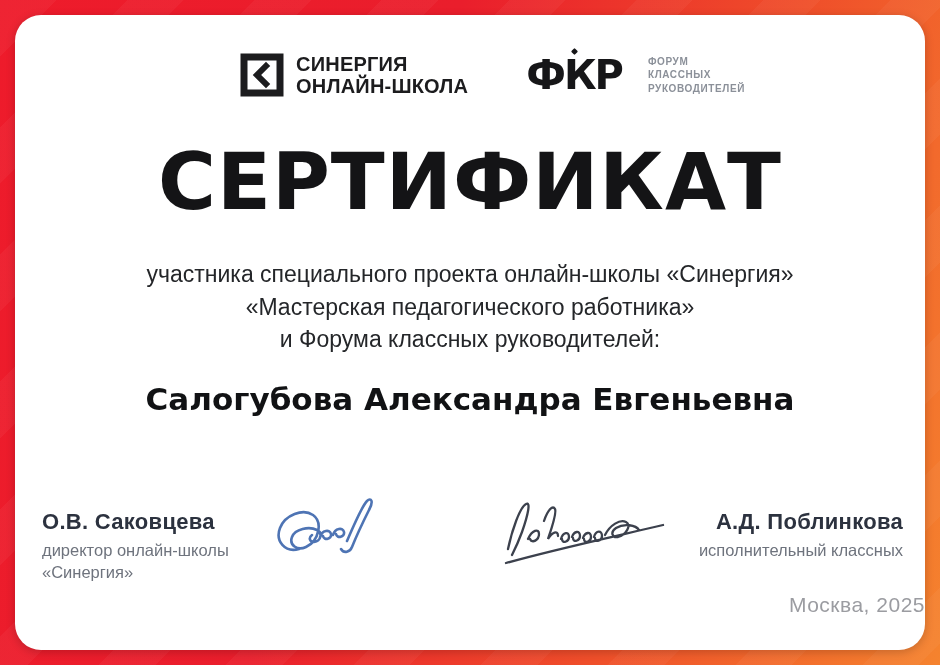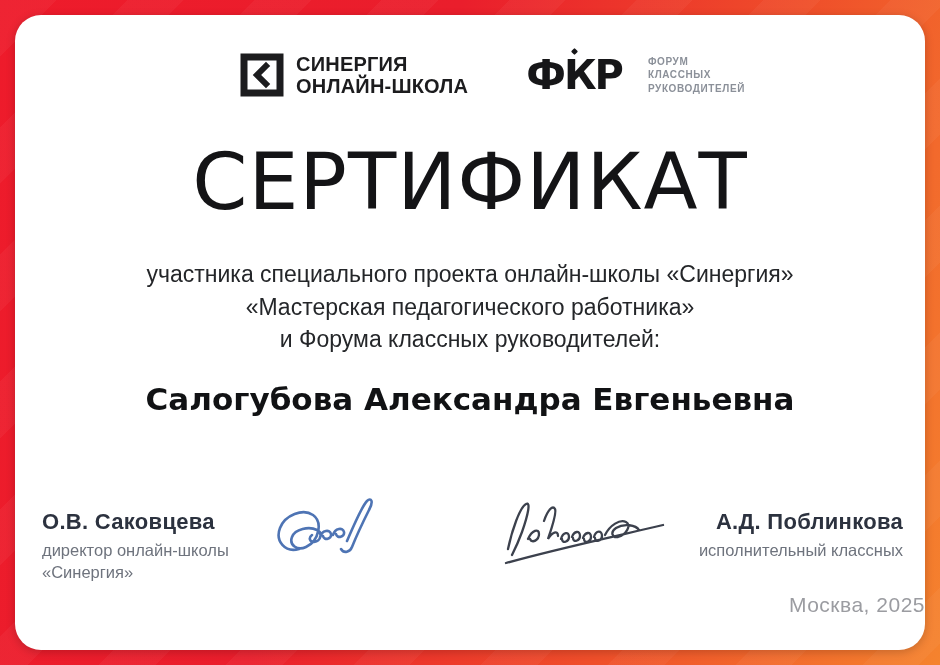--- a/index.html
+++ b/index.html
@@ -35,21 +35,21 @@
   }
   .fkr-dot{position:absolute;top:-6px;left:50%;width:5px;height:5px;background:#161618;border-radius:1px;transform:translateX(-2px) rotate(45deg);}
   .fkr-text{
     font-size:10px;line-height:1.35;color:#8b9099;letter-spacing:0.6px;
     font-weight:bold;
   }
   
   .title{
     position:absolute;top:128px;left:0;right:0;text-align:center;
     font-family:"DejaVu Sans", sans-serif;
-    font-weight:400;font-size:79px;letter-spacing:1px;color:#141416;line-height:1;
+    font-weight:700;font-size:79px;letter-spacing:1px;color:#141416;line-height:1;
   }
   
   .description{
     position:absolute;top:243px;left:0;right:0;text-align:center;
     font-size:23px;line-height:1.42;color:#242629;
   }
   
   .recipient{
     position:absolute;top:366px;left:0;right:0;text-align:center;
     font-family:"DejaVu Sans", sans-serif;

